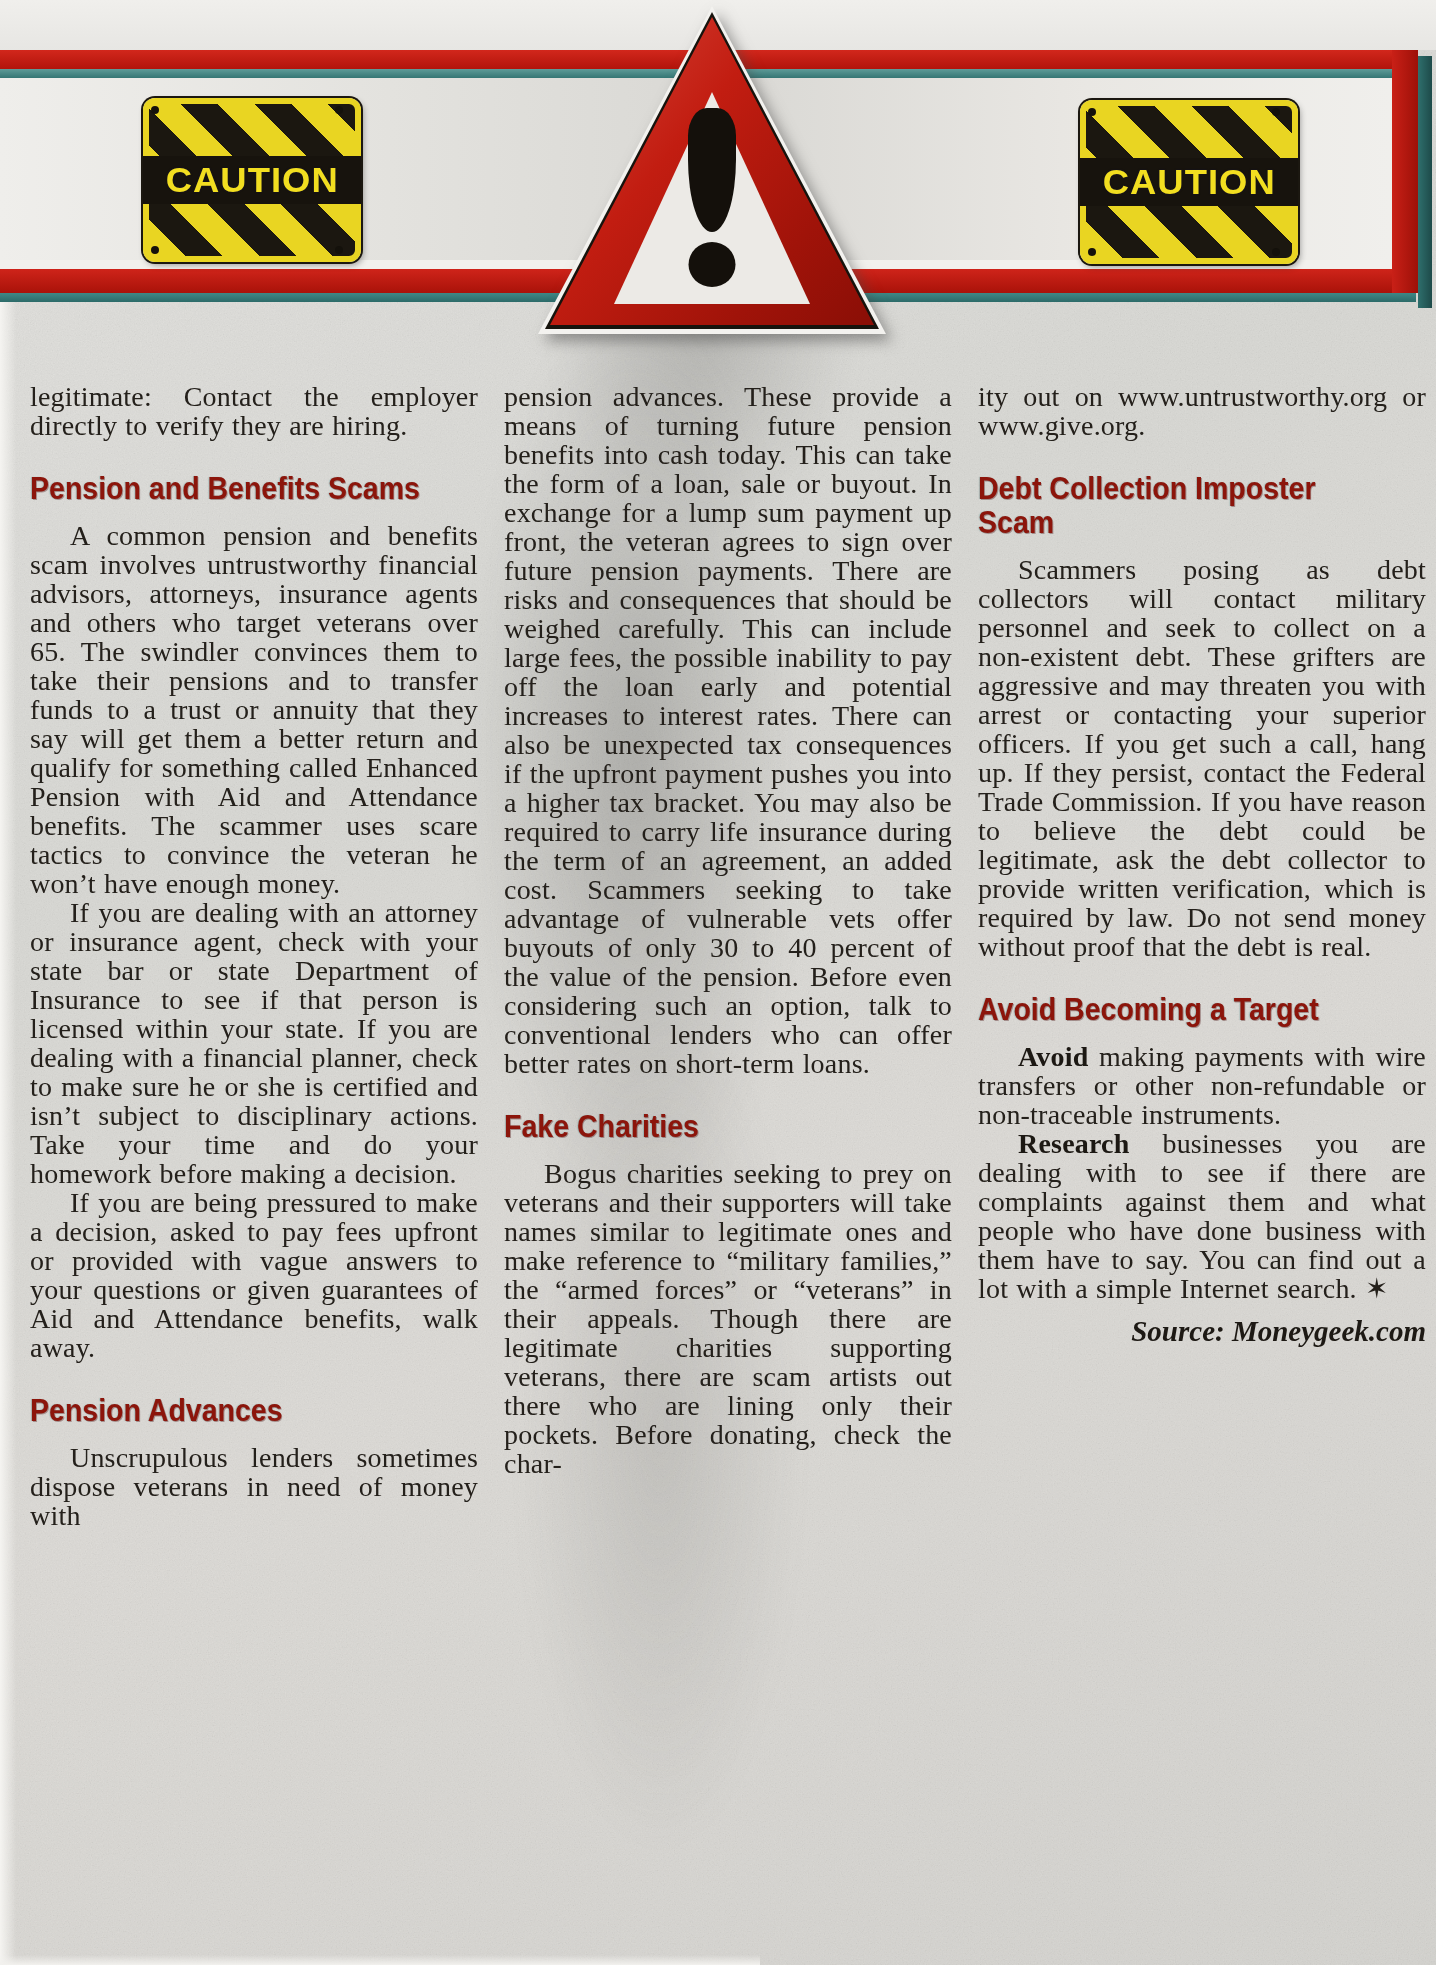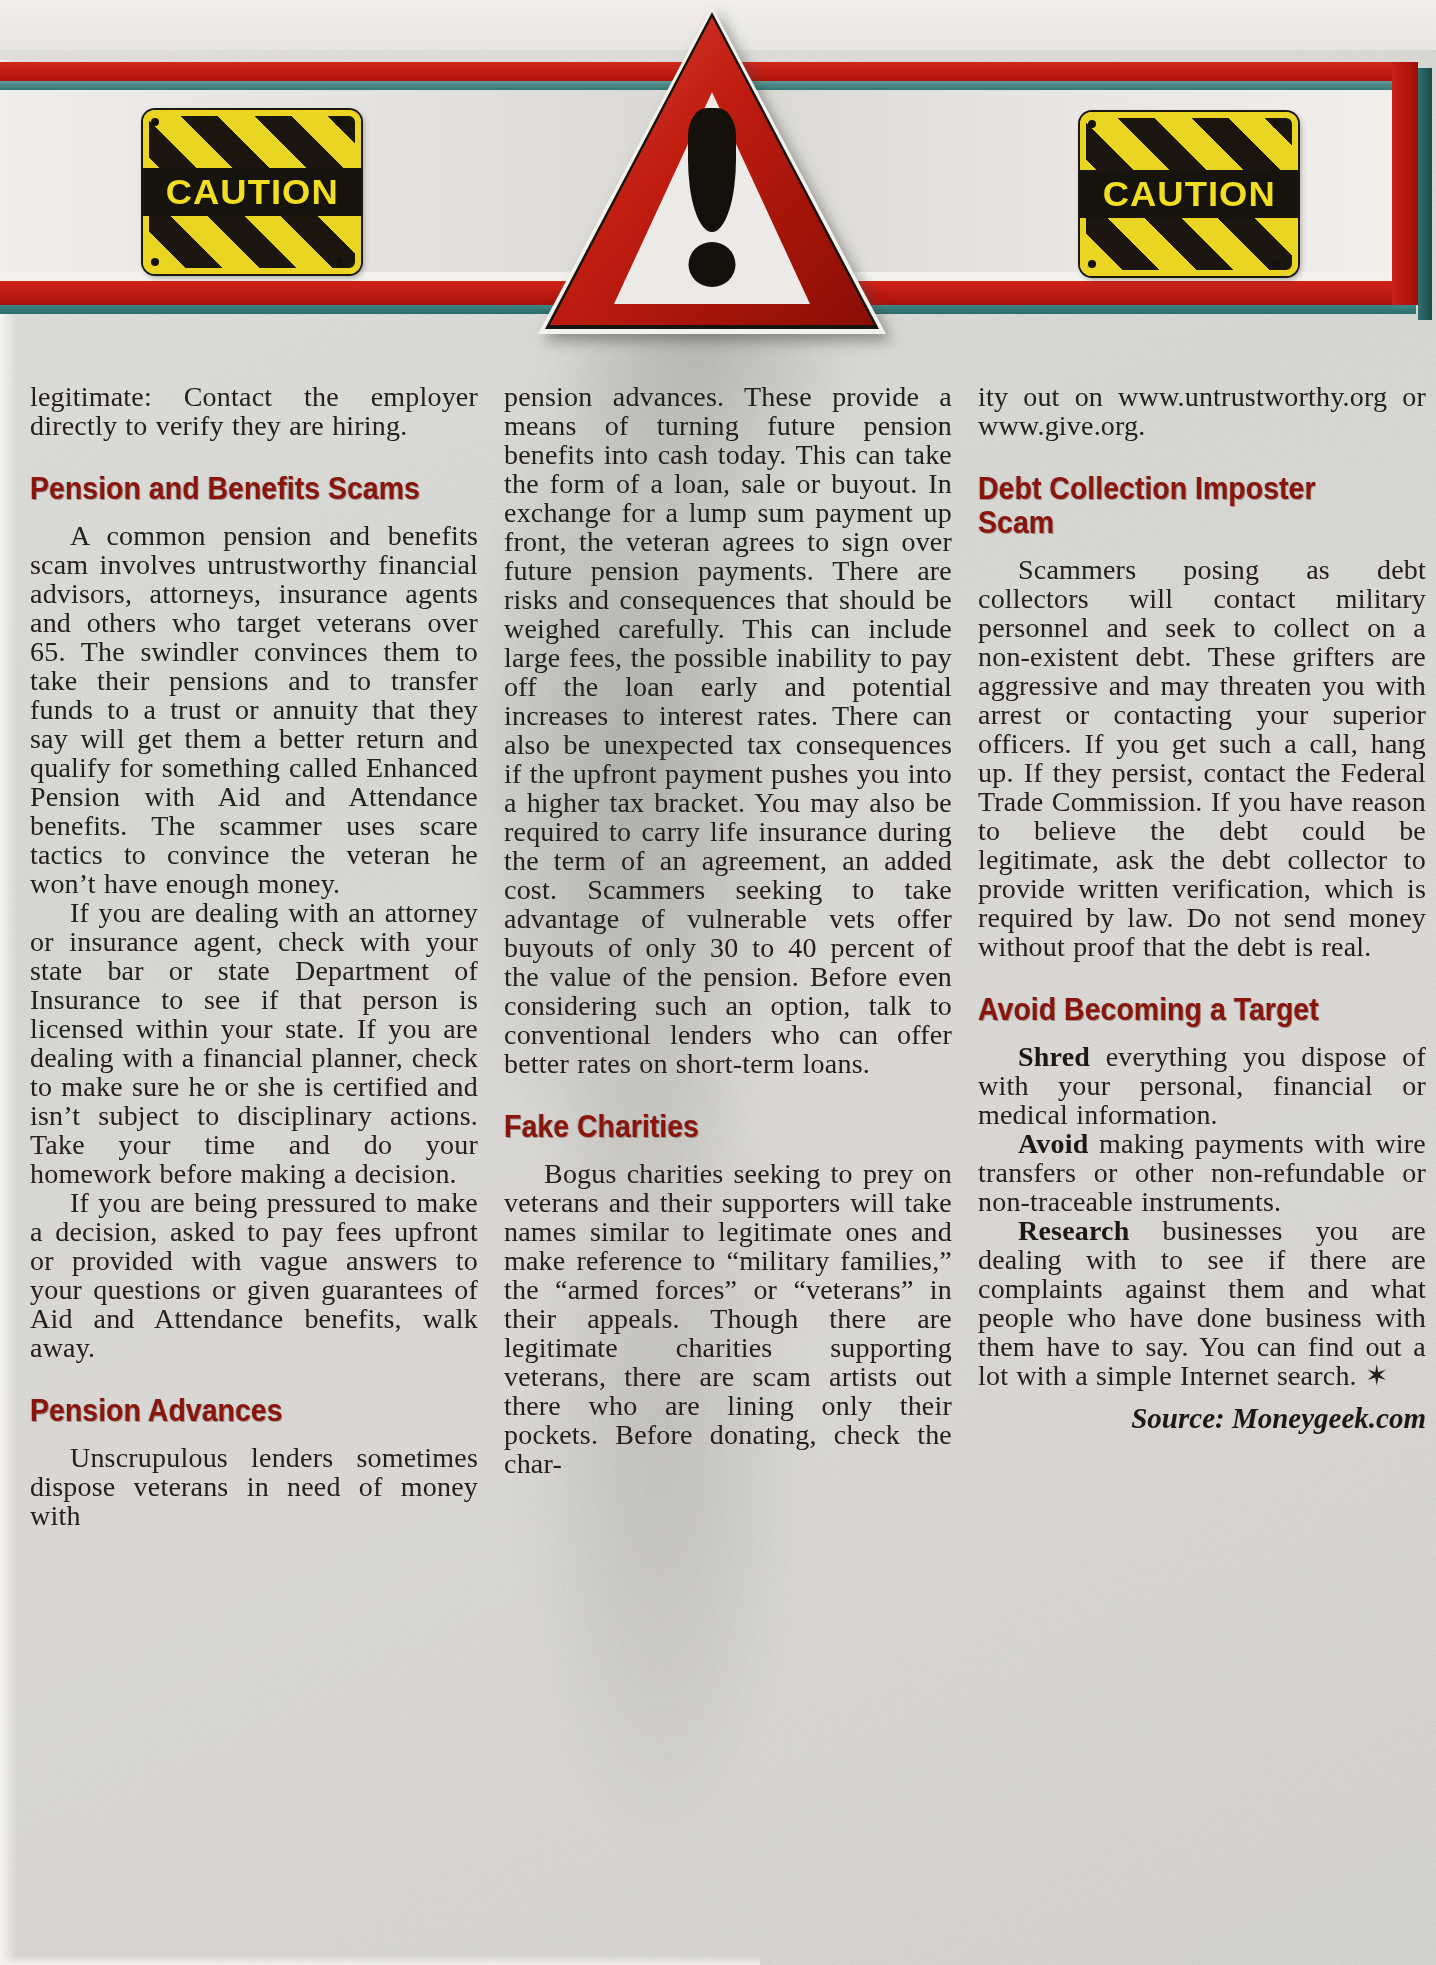--- a/index.html
+++ b/index.html
@@ -21,21 +21,21 @@
   .smudge{position:absolute;pointer-events:none;filter:blur(12px);}
   .smudge-a{left:470px;top:290px;width:330px;height:950px;
     background:radial-gradient(closest-side,rgba(96,96,93,.34),rgba(96,96,93,0));}
   .smudge-b{left:520px;top:1000px;width:280px;height:850px;
     background:radial-gradient(closest-side,rgba(100,100,97,.20),rgba(100,100,97,0));}
   .smudge-c{left:555px;top:120px;width:300px;height:420px;
     background:radial-gradient(closest-side,rgba(105,105,102,.30),rgba(105,105,102,0));}
 
   
   .top-strip{position:absolute;top:0;left:0;right:0;height:50px;background:linear-gradient(#f0efec,#e7e6e3);}
-  .banner{position:absolute;top:50px;left:0;width:1284px;height:252px;margin-top:12px;}
+  .banner{position:absolute;top:50px;left:0;width:1284px;height:252px;}
   .banner .red-top{position:absolute;top:0;left:0;width:1392px;height:19px;background:linear-gradient(#d2271c,#b2140b);}
   .banner .teal-top{position:absolute;top:19px;left:0;width:1392px;height:9px;background:linear-gradient(#5e9b98,#357674);}
   .banner .inner{position:absolute;top:28px;left:0;width:1392px;height:182px;
     background:linear-gradient(90deg,#efeeeb 0%,#e3e2de 28%,#d9d8d4 52%,#e9e7e3 78%,#f0efec 100%);}
   .banner .white-gap{position:absolute;top:210px;left:0;width:1392px;height:9px;background:#f2f1ed;}
   .banner .red-bottom{position:absolute;top:219px;left:0;width:1416px;height:24px;background:linear-gradient(#cf241a,#a91209);}
   .banner .teal-bottom{position:absolute;top:243px;left:0;width:1416px;height:9px;background:linear-gradient(#3f8886,#2c6a68);}
   .banner .red-right{position:absolute;top:0;left:1392px;width:26px;height:243px;background:linear-gradient(90deg,#c92017,#9d1008);}
   .banner .teal-right{position:absolute;top:6px;left:1418px;width:14px;height:252px;background:linear-gradient(90deg,#2f6f6d,#1d4a49);}
 
@@ -156,20 +156,19 @@
       <div class="column">
         <p class="body-para">pension advances. These provide a means of turning future pension benefits into cash today. This can take the form of a loan, sale or buyout. In exchange for a lump sum payment up front, the veteran agrees to sign over future pension payments. There are risks and consequences that should be weighed carefully. This can include large fees, the possible inability to pay off the loan early and potential increases to interest rates. There can also be unexpected tax consequences if the upfront payment pushes you into a higher tax bracket. You may also be required to carry life insurance during the term of an agreement, an added cost. Scammers seeking to take advantage of vulnerable vets offer buyouts of only 30 to 40 percent of the value of the pension. Before even considering such an option, talk to conventional lenders who can offer better rates on short-term loans.</p>
         <h3 class="section-heading">Fake Charities</h3>
         <p class="body-para indent">Bogus charities seeking to prey on veterans and their supporters will take names similar to legitimate ones and make reference to “military families,” the “armed forces” or “veterans” in their appeals. Though there are legitimate charities supporting veterans, there are scam artists out there who are lining only their pockets. Before donating, check the char-</p>
       </div>
       <div class="column">
         <p class="body-para">ity out on www.untrustworthy.org or www.give.org.</p>
         <h3 class="section-heading">Debt Collection Imposter Scam</h3>
         <p class="body-para indent">Scammers posing as debt collectors will contact military personnel and seek to collect on a non-existent debt. These grifters are aggressive and may threaten you with arrest or contacting your superior officers. If you get such a call, hang up. If they persist, contact the Federal Trade Commission. If you have reason to believe the debt could be legitimate, ask the debt collector to provide written verification, which is required by law. Do not send money without proof that the debt is real.</p>
         <h3 class="section-heading">Avoid Becoming a Target</h3>
-        <p class="body-para indent"><strong>Shred </strong>everything you dispose of with your personal, financial or medical information.</p>
         <p class="body-para indent"><strong>Avoid </strong>making payments with wire transfers or other non-refundable or non-traceable instruments.</p>
         <p class="body-para indent"><strong>Research </strong>businesses you are dealing with to see if there are complaints against them and what people who have done business with them have to say. You can find out a lot with a simple Internet search. ✶</p>
         <p class="source-line">Source: Moneygeek.com</p>
       </div>
     </div>
 
 </div>
 
 </body></html>

